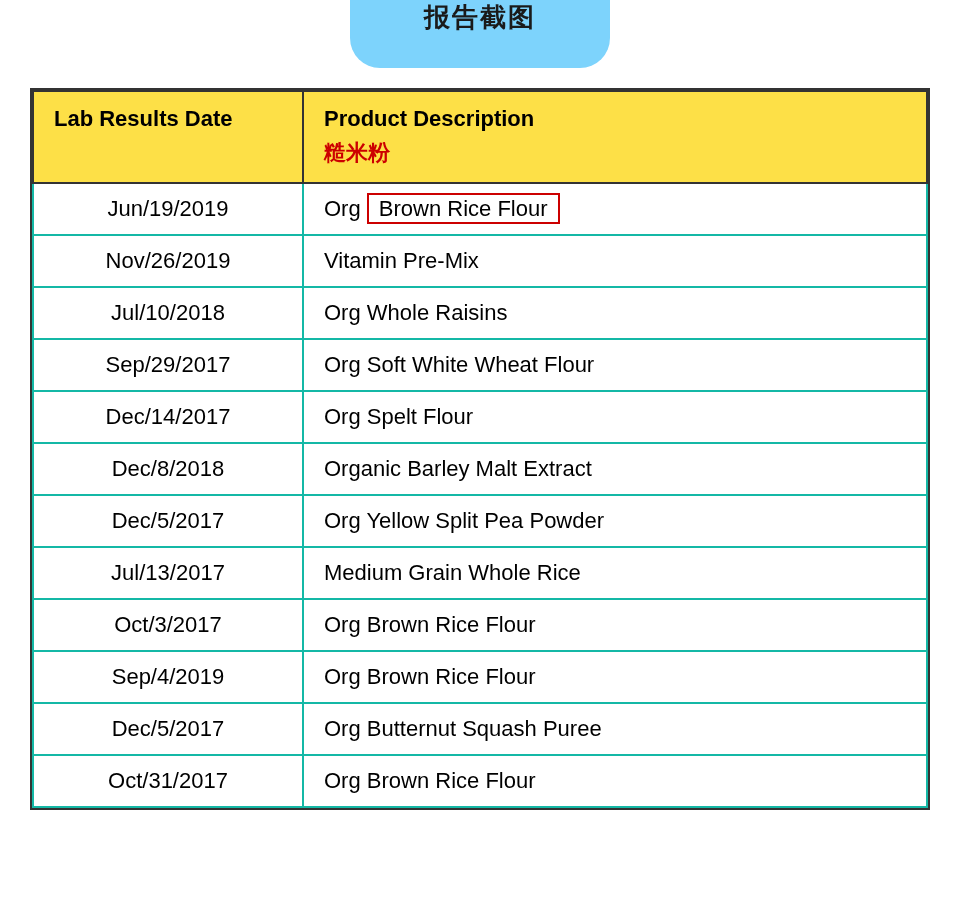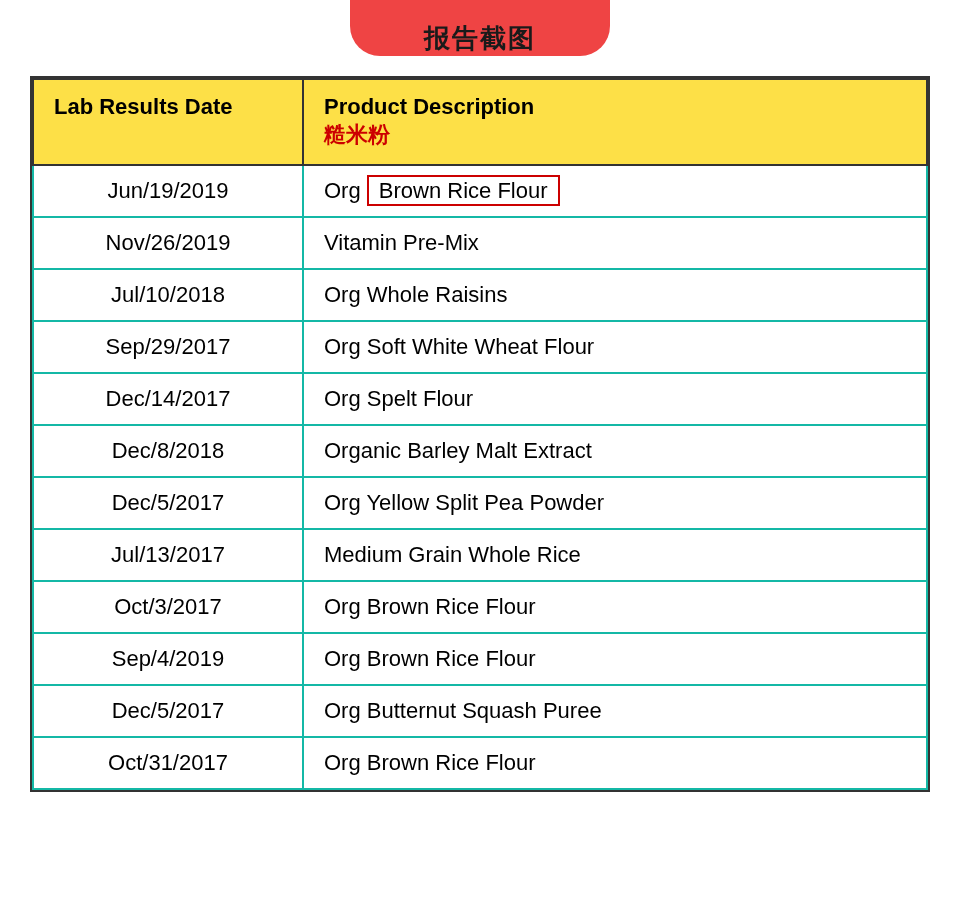--- a/index.html
+++ b/index.html
@@ -32,27 +32,27 @@
     
     .top-tab {
       position: relative;
       margin-top: 0;
       display: flex;
       justify-content: center;
       align-items: center;
     }
 
     .top-tab-shape {
-      background: #ef4444;
+      background: #7dd3fc;
       width: 260px;
-      height: 56px;
+      height: 68px;
       border-radius: 0 0 30px 30px;
       display: flex;
       justify-content: center;
-      align-items: flex-end;
+      align-items: flex-start;
     }
 
     .top-tab-title {
       color: #1a1a1a;
       font-size: 26px;
       font-weight: bold;
       letter-spacing: 2px;
     }
 
     
@@ -79,20 +79,21 @@
 
     thead tr th:first-child {
       width: 270px;
     }
 
     .chinese-subtitle {
       display: block;
       color: #cc0000;
       font-size: 22px;
       font-weight: bold;
+      margin-top: 6px;
     }
 
     tbody tr td {
       border: 2px solid #14b8a6;
       padding: 12px 20px;
       font-size: 22px;
       vertical-align: middle;
       background: #ffffff;
     }
 

